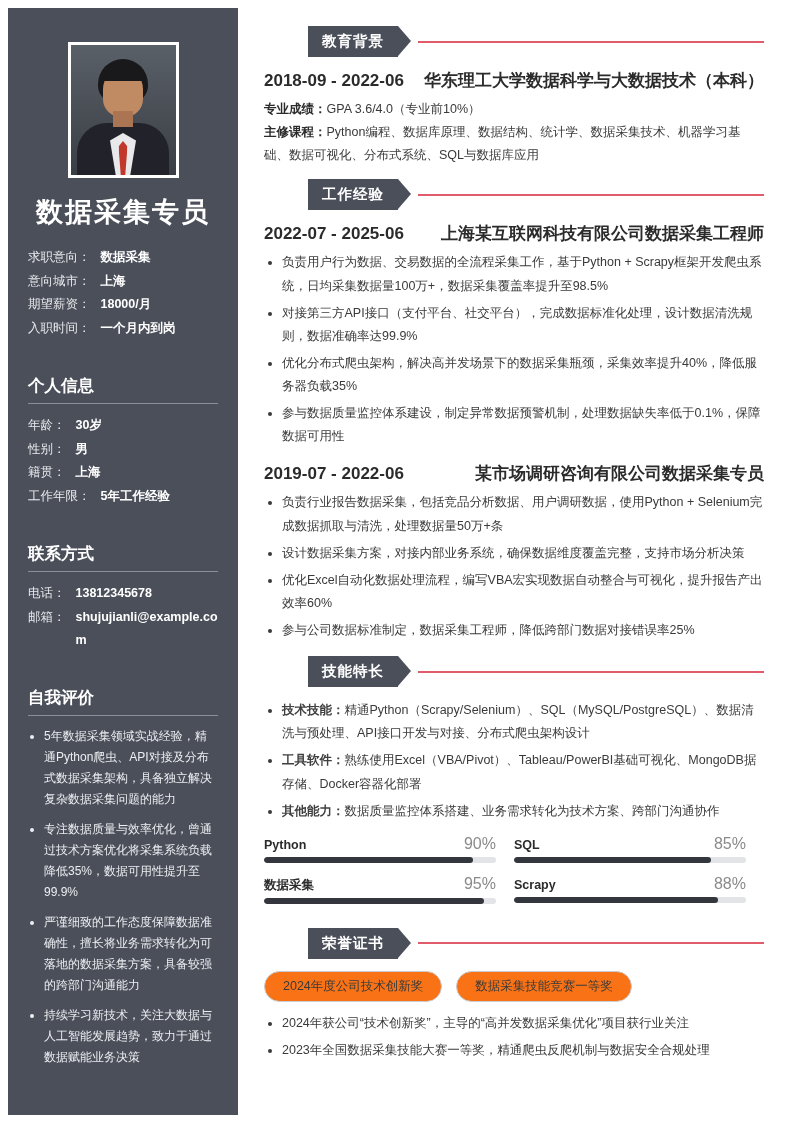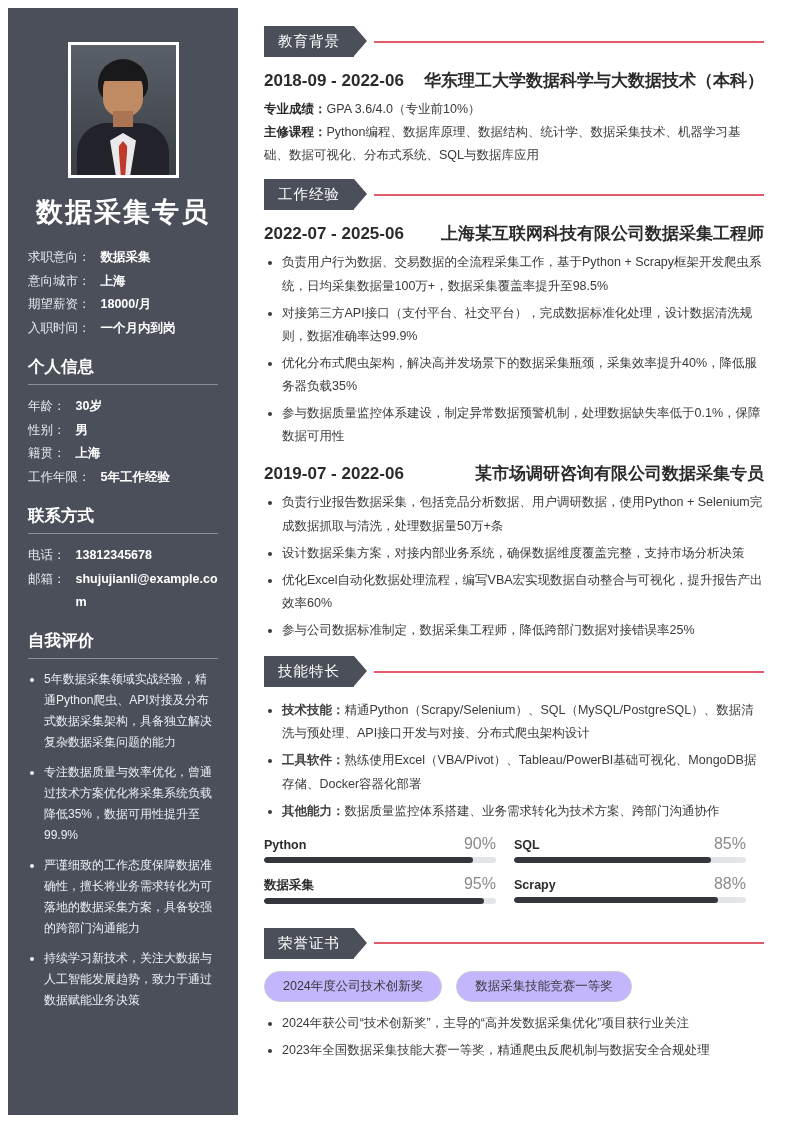--- a/index.html
+++ b/index.html
@@ -121,21 +121,21 @@
   .kv .v {
     font-weight: bold;
     color: #ffffff;
     margin-left: 10px;
     word-break: break-all;
   }
   .side-sec-title {
     font-size: 16.5px;
     font-weight: bold;
     color: #ffffff;
-    margin: 15px 0 6px 0;
+    margin: 34px 0 6px 0;
   }
   .side-rule {
     height: 1px;
     background: #8b8f99;
     margin-bottom: 10px;
   }
   ul.side-bullets {
     margin: 6px 0 0 0;
     padding-left: 16px;
   }
@@ -160,24 +160,25 @@
   }
   .sec-head {
     display: flex;
     align-items: center;
     margin-bottom: 12px;
   }
   .sec-tag {
     background: #4b4f5a;
     color: #ffffff;
     font-size: 14.5px;
-    font-weight: normal;
+    font-weight: bold;
     letter-spacing: 1px;
     padding: 6px 14px 6px 14px;
     position: relative;
+    margin-left: 44px;
   }
   .sec-tag::after {
     content: "";
     position: absolute;
     right: -13px;
     top: 0;
     width: 0;
     height: 0;
     border-top: 15px solid transparent;
     border-bottom: 15px solid transparent;
@@ -278,21 +279,21 @@
     gap: 14px;
     margin: 4px 0 10px 0;
     flex-wrap: wrap;
   }
   .chip {
     border: 1px solid #c9ccd2;
     border-radius: 16px;
     padding: 6px 18px;
     font-size: 12.5px;
     color: #3a3a3a;
-    background: #c4b5fd;
+    background: #f97316;
   }
 </style>
 </head>
 <body>
 
 <div class="page">
 
   <aside class="sidebar">
 
     <div class="photo-wrap">

